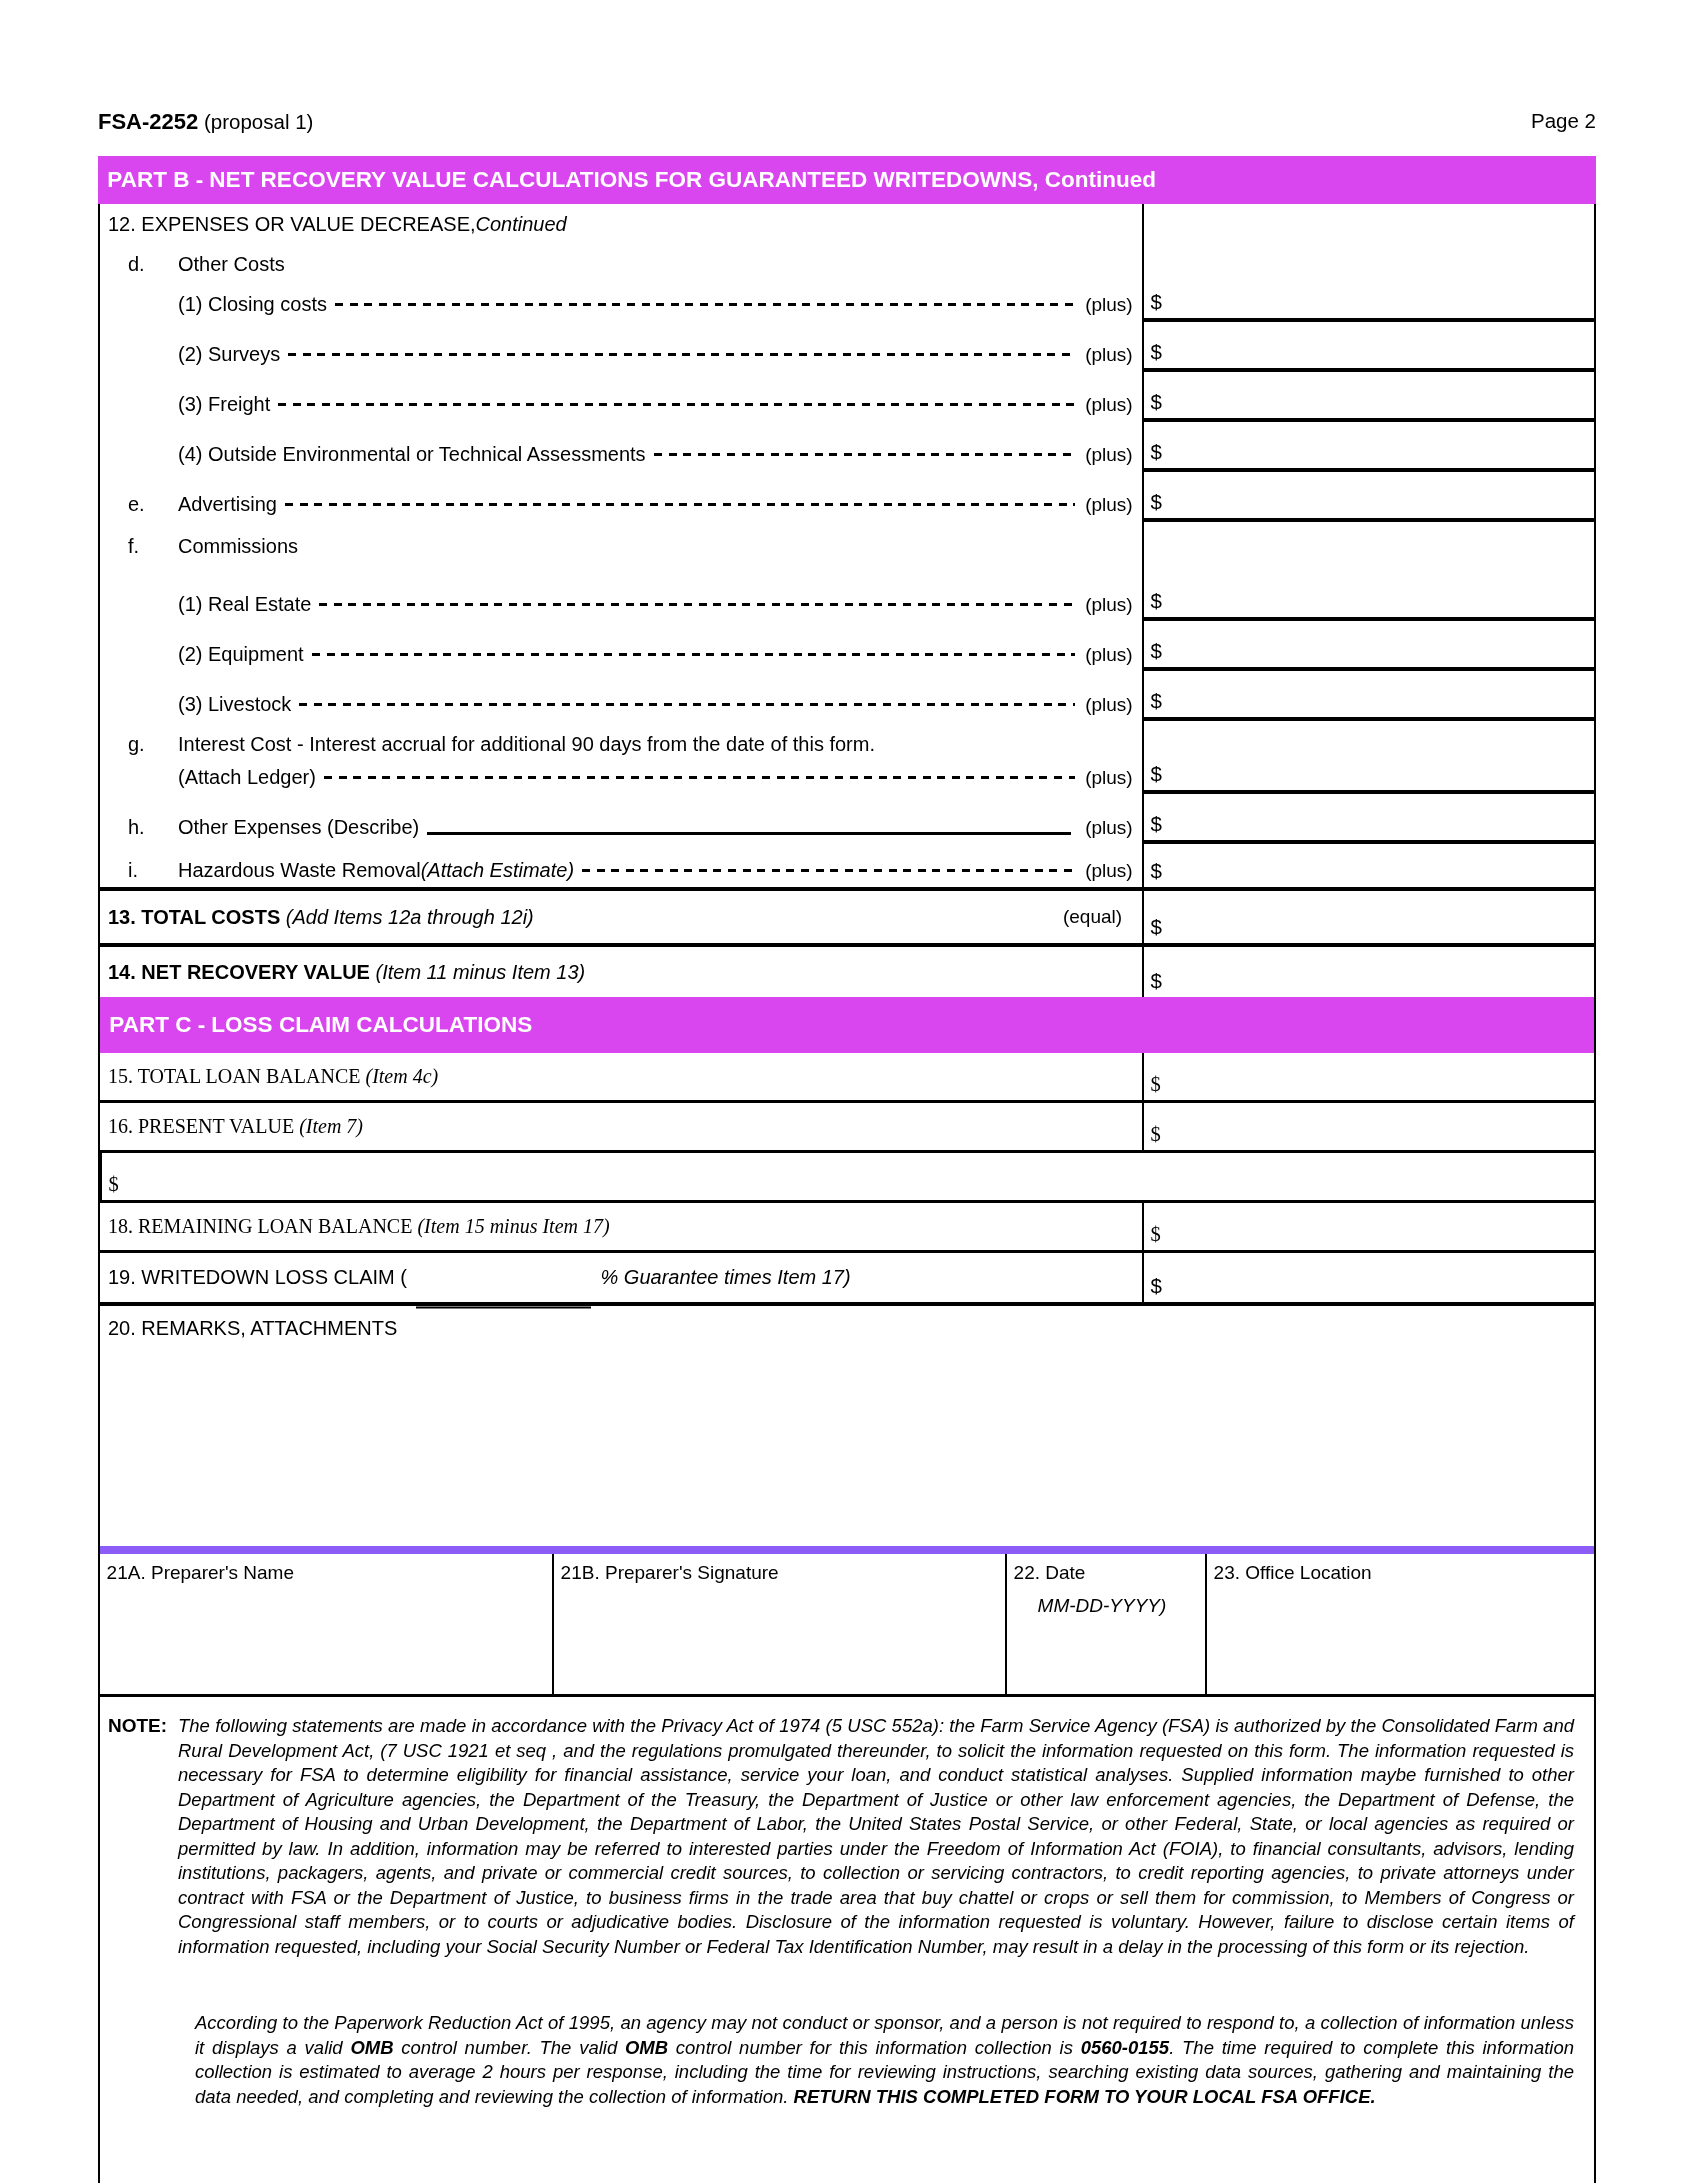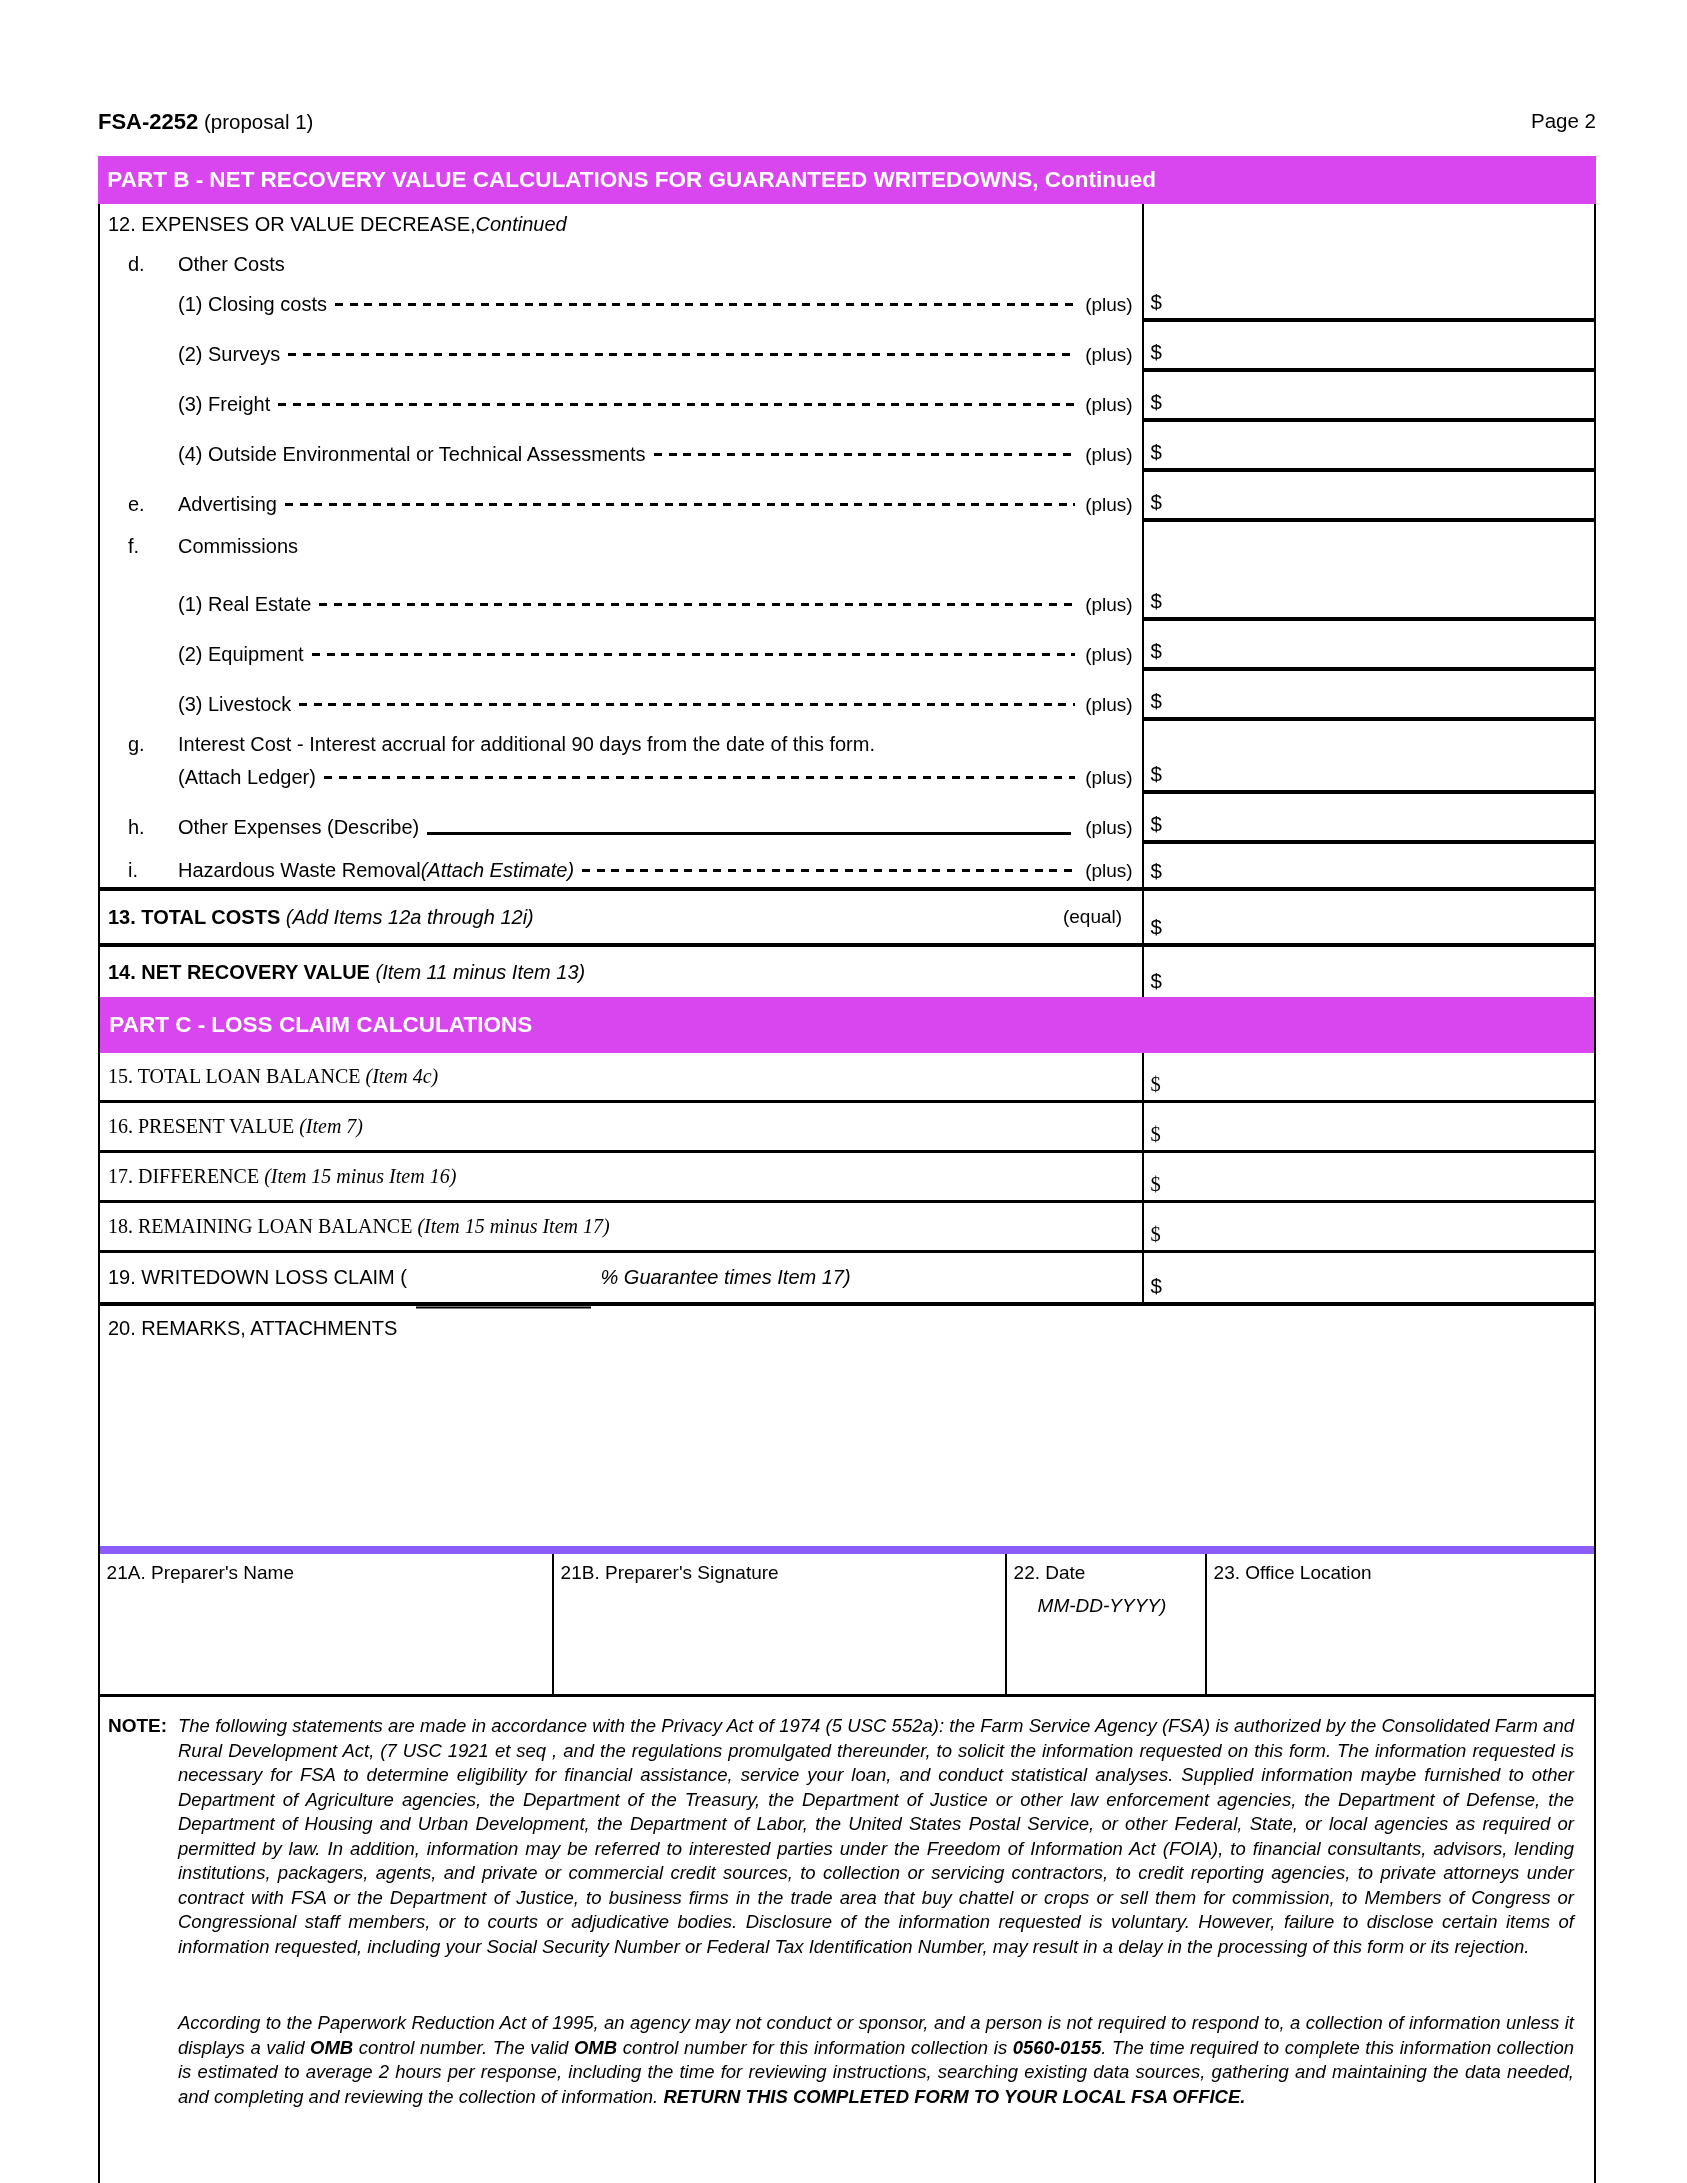--- a/index.html
+++ b/index.html
@@ -57,21 +57,21 @@
   .sig-a{flex:0 0 452px;}
   .sig-b{flex:0 0 453px;border-left:2px solid #000;}
   .sig-date{flex:0 0 200px;border-left:2px solid #000;}
   .sig-office{flex:1;border-left:2px solid #000;}
   .dateformat{margin:10.6px 0 0 24px;font-style:italic;}
 
   .notebox{box-sizing:border-box;height:553px;position:relative;padding:17px 20px 0 78px;
            font-style:italic;font-size:18.5px;line-height:24.5px;text-align:justify;}
   .note-label{position:absolute;left:8px;top:17px;font-weight:bold;font-style:normal;font-size:19px;}
   .notebox p{margin:0;}
-  .notebox p + p{margin-top:52px;}
+  .notebox p + p{margin-top:52px;margin-left:17px;}
 </style>
 </head>
 <body>
 
 <div class="page">
 
   <div class="doc-header">
     <div>
       <span class="formno">FSA-2252</span><span> (proposal 1)</span>
     </div>
@@ -252,23 +252,20 @@
     <div class="frow h75 prow-sep">
       <div class="lab">
         <span><span>16. PRESENT VALUE </span><span class="i">(Item 7)</span></span>
       </div>
       <div class="money">
           <span>$</span>
         </div>
     </div>
 
     <div class="frow h75 prow-sep">
-      <div class="lab">
-        <span><span>17. DIFFERENCE </span><span class="i">(Item 15 minus Item 16)</span></span>
-      </div>
       <div class="money">
           <span>$</span>
         </div>
     </div>
 
     <div class="frow h75 prow-sep">
       <div class="lab">
         <span><span>18. REMAINING LOAN BALANCE </span><span class="i">(Item 15 minus Item 17)</span></span>
       </div>
       <div class="money">

